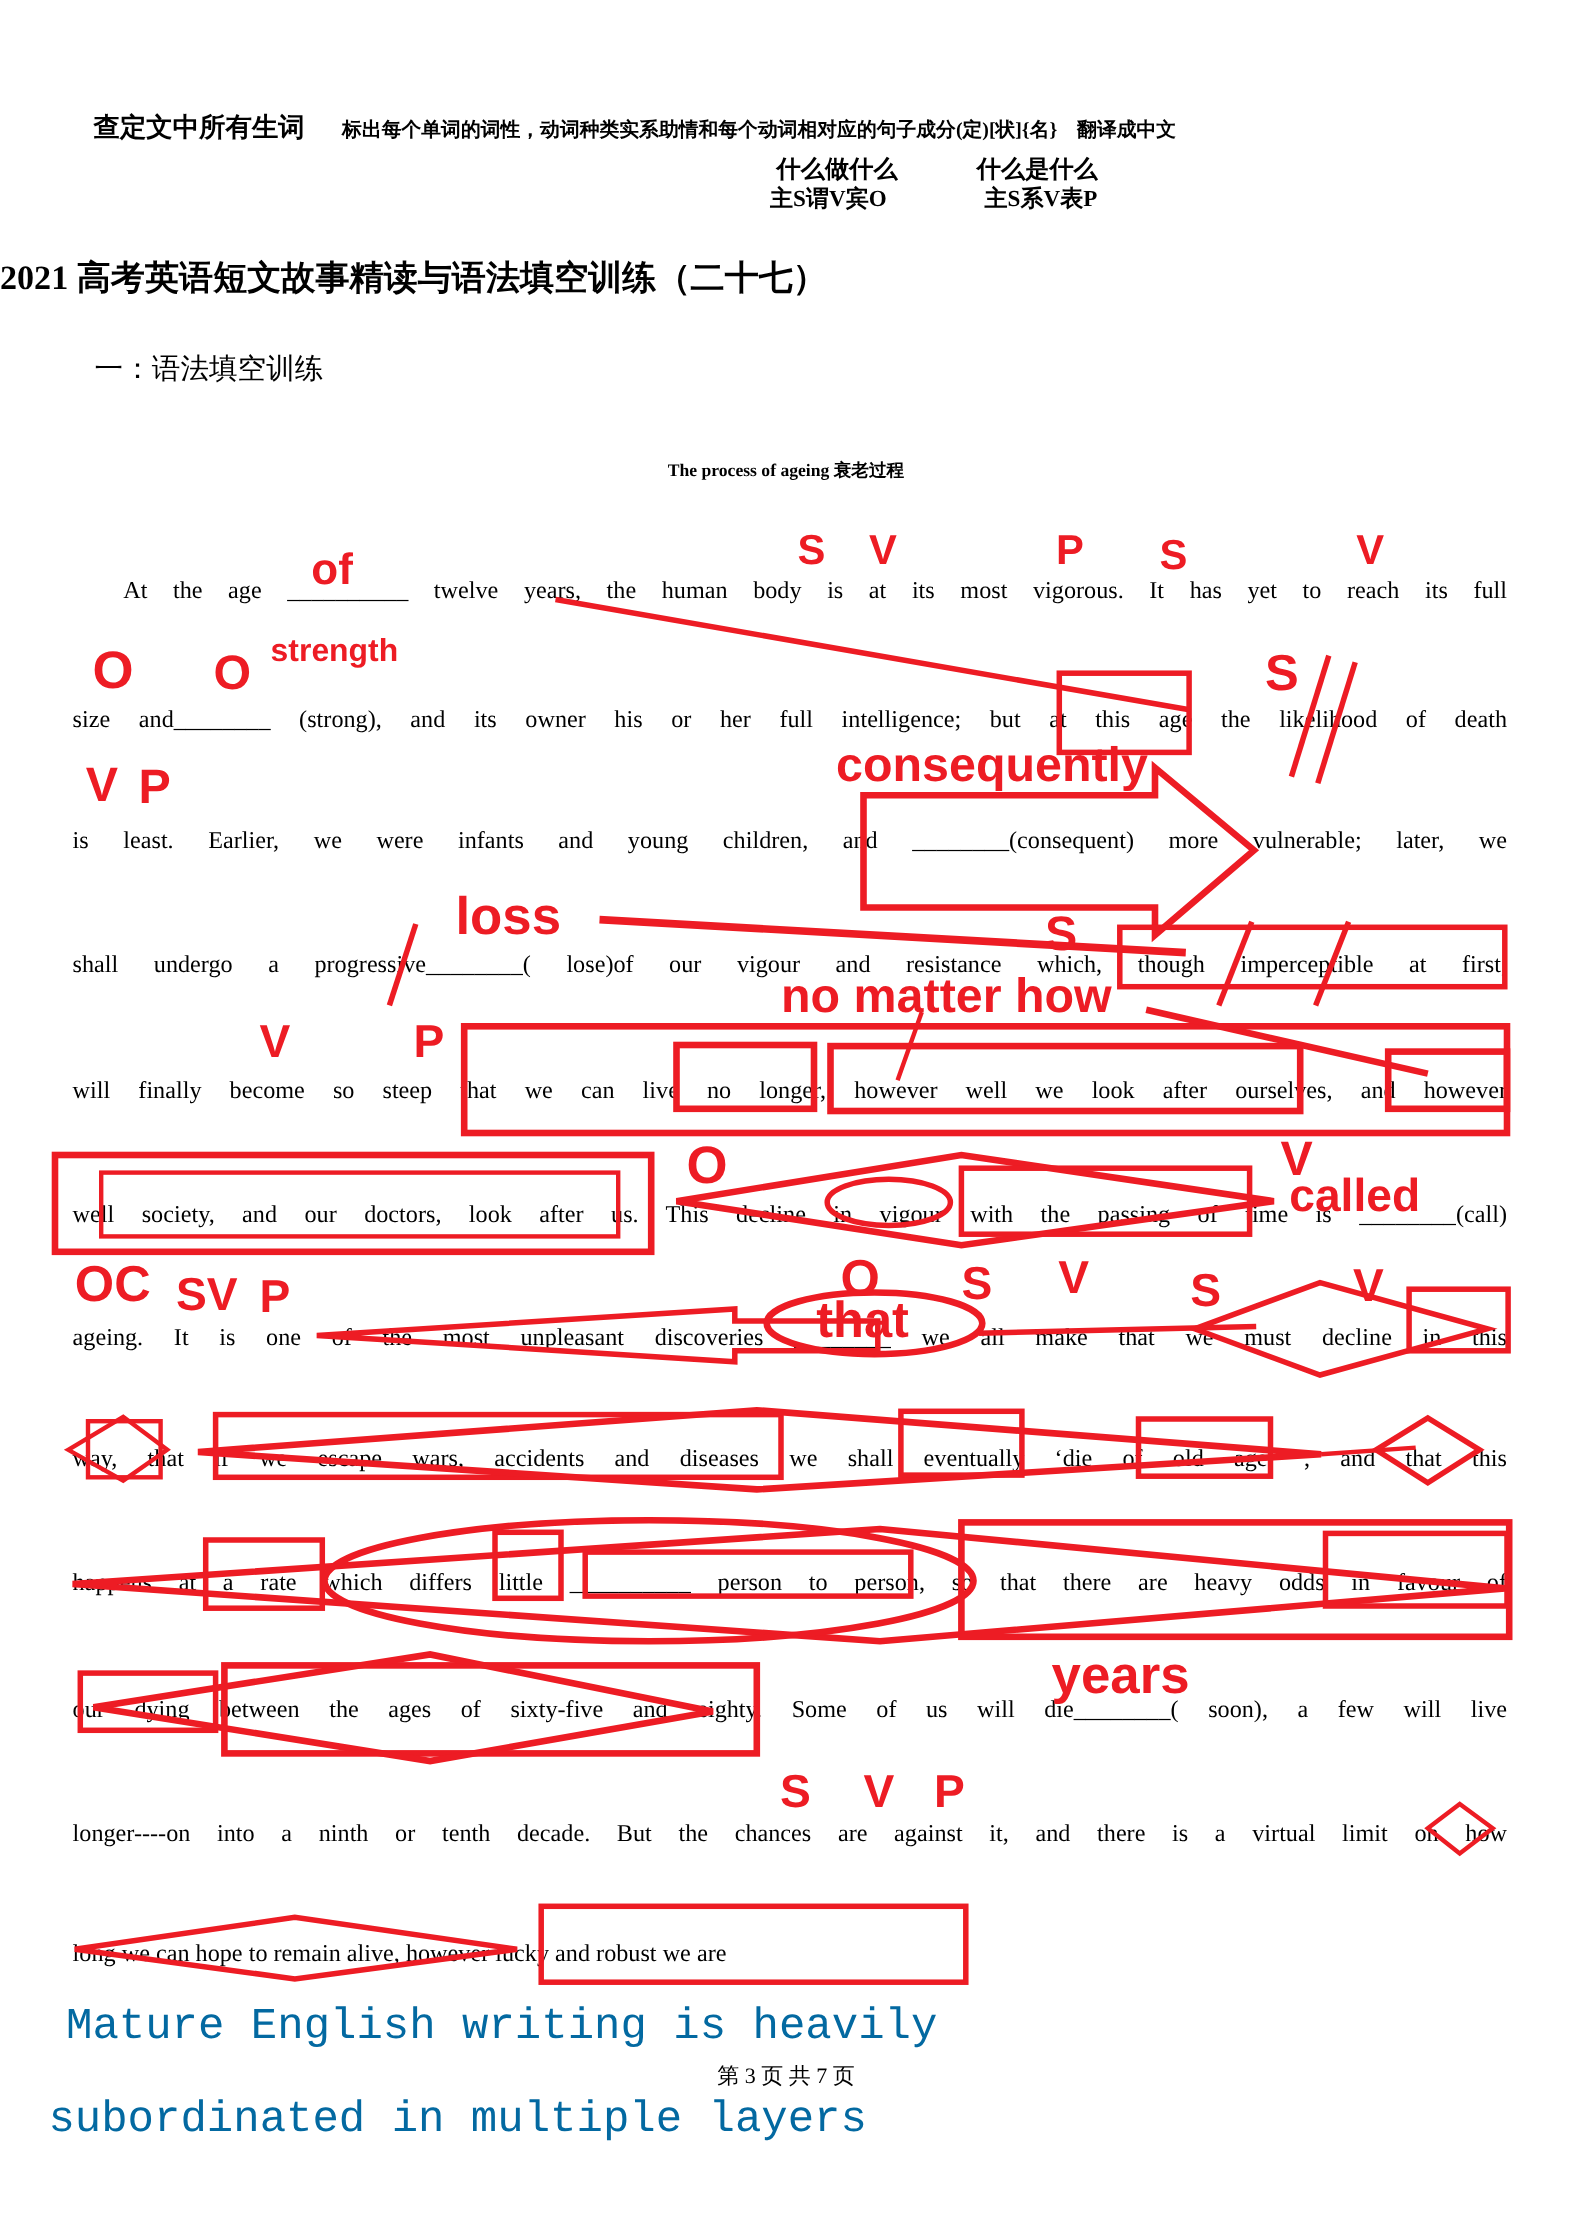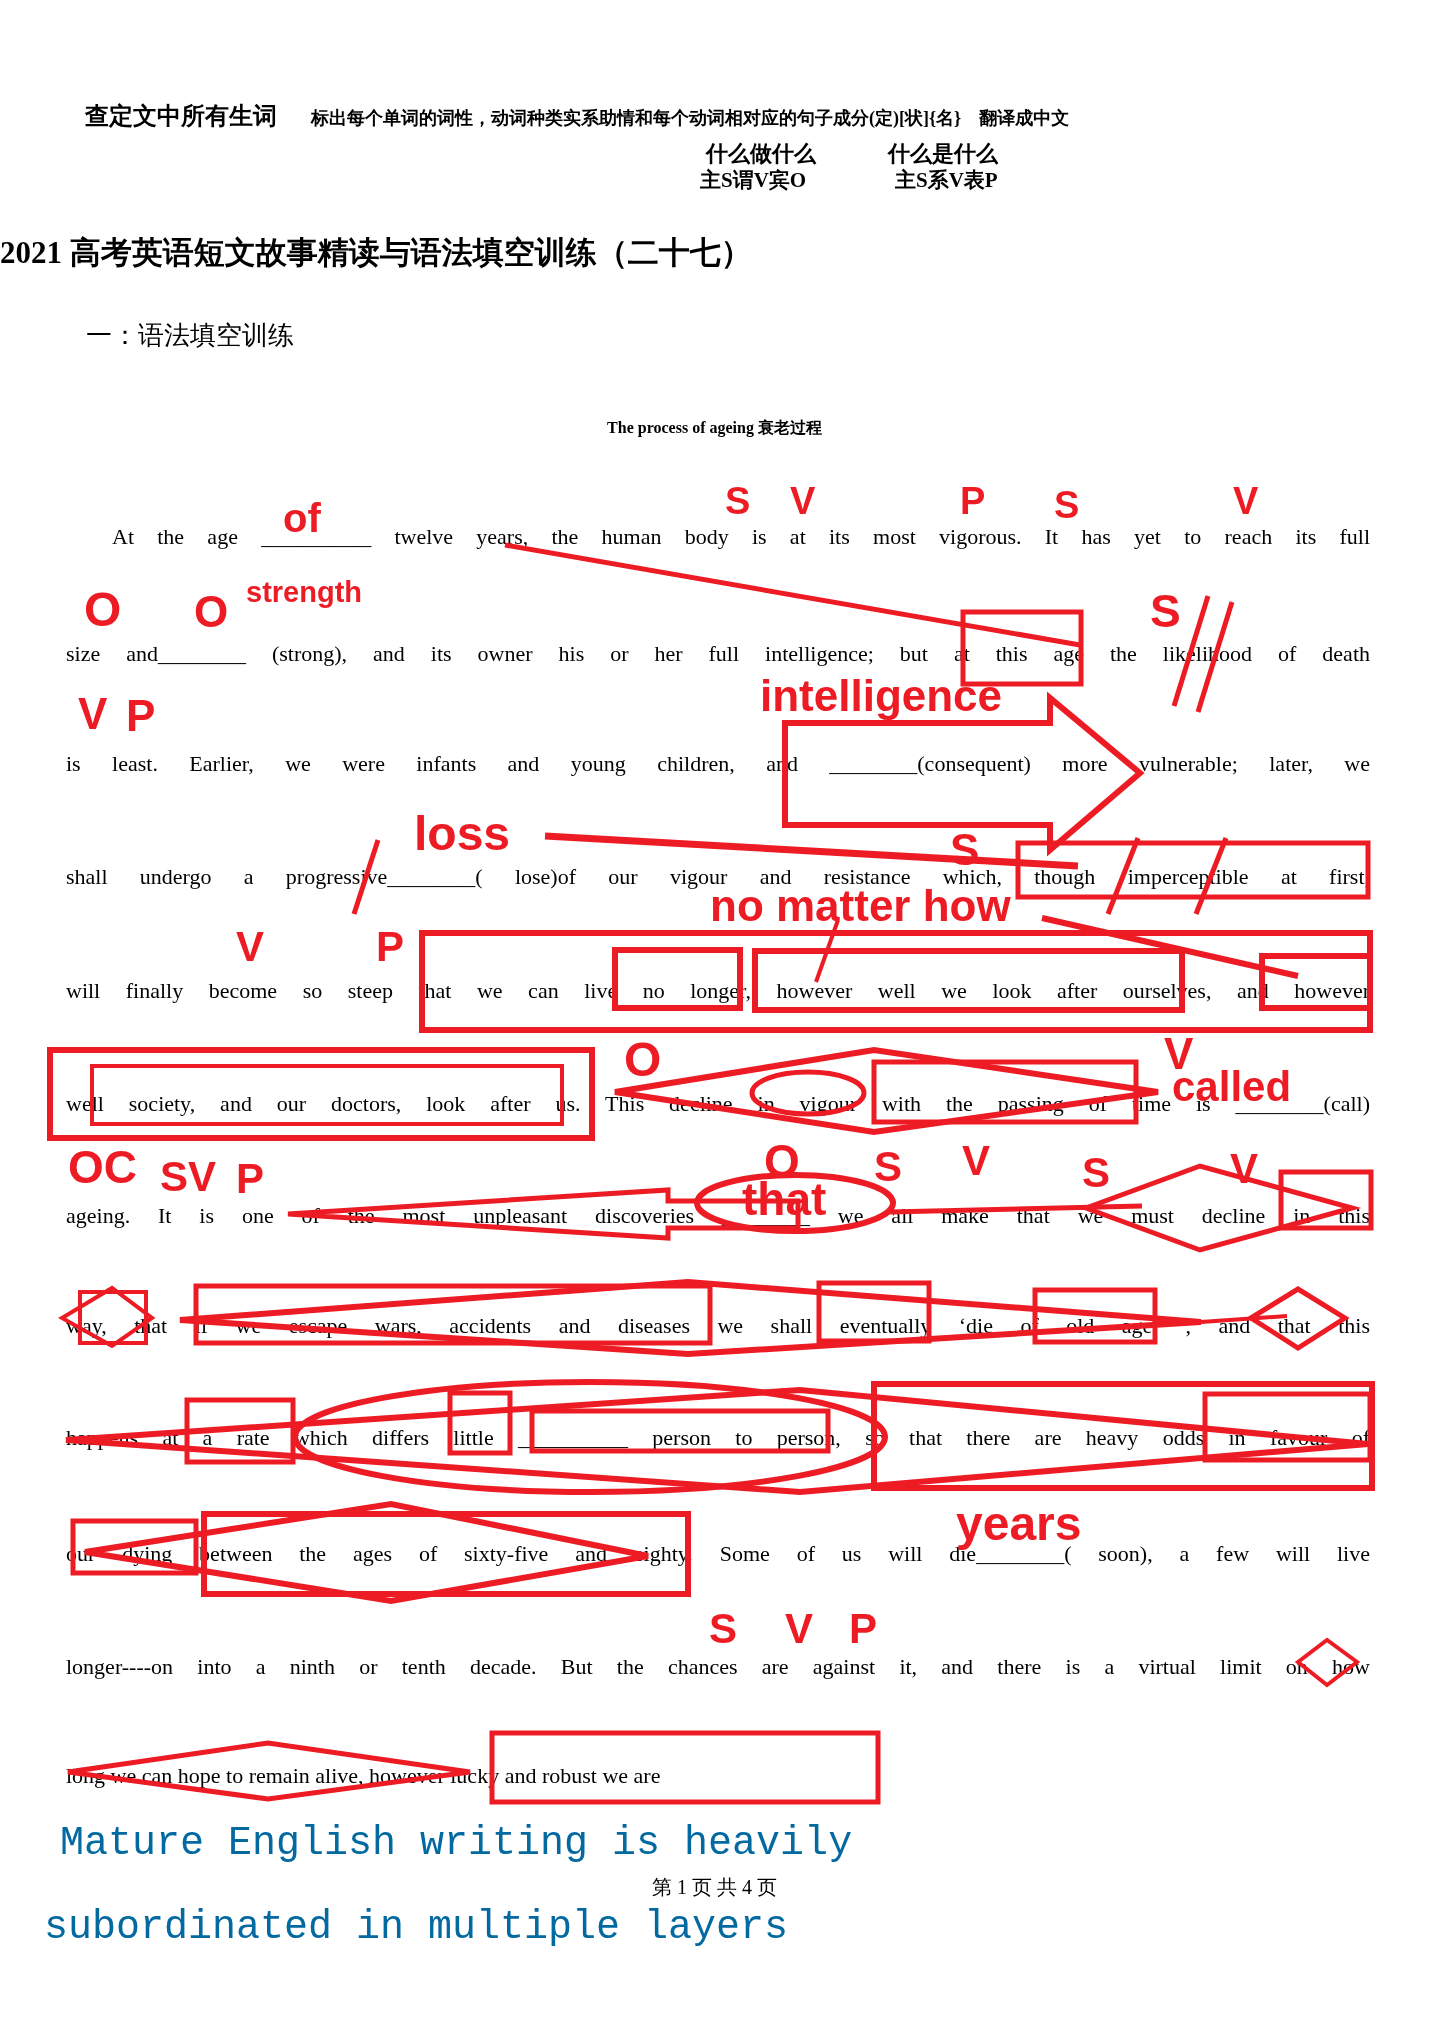--- a/index.html
+++ b/index.html
@@ -119,21 +119,21 @@
   <div class="rl" style="left:790px;top:482px;font-size:38px">V</div>
   <div class="rl" style="left:960px;top:482px;font-size:38px">P</div>
   <div class="rl" style="left:1054px;top:486px;font-size:38px">S</div>
   <div class="rl" style="left:1233px;top:482px;font-size:38px">V</div>
   <div class="rl" style="left:84px;top:586px;font-size:48px">O</div>
   <div class="rl" style="left:194px;top:590px;font-size:44px">O</div>
   <div class="rl" style="left:246px;top:578px;font-size:29px">strength</div>
   <div class="rl" style="left:1150px;top:588px;font-size:46px">S</div>
   <div class="rl" style="left:78px;top:692px;font-size:44px">V</div>
   <div class="rl" style="left:126px;top:694px;font-size:44px">P</div>
-  <div class="rl" style="left:760px;top:674px;font-size:44px">intelligence</div>
+  <div class="rl" style="left:760px;top:674px;font-size:44px">consequently</div>
   <div class="rl" style="left:414px;top:810px;font-size:48px">loss</div>
   <div class="rl" style="left:950px;top:828px;font-size:44px">S</div>
   <div class="rl" style="left:710px;top:884px;font-size:44px">no matter how</div>
   <div class="rl" style="left:236px;top:926px;font-size:42px">V</div>
   <div class="rl" style="left:376px;top:926px;font-size:42px">P</div>
   <div class="rl" style="left:624px;top:1036px;font-size:48px">O</div>
   <div class="rl" style="left:1164px;top:1032px;font-size:44px">V</div>
   <div class="rl" style="left:1172px;top:1066px;font-size:42px">called</div>
   <div class="rl" style="left:68px;top:1144px;font-size:46px">OC</div>
   <div class="rl" style="left:160px;top:1156px;font-size:42px">SV</div>
@@ -142,18 +142,18 @@
   <div class="rl" style="left:742px;top:1176px;font-size:46px">that</div>
   <div class="rl" style="left:874px;top:1146px;font-size:42px">S</div>
   <div class="rl" style="left:962px;top:1140px;font-size:42px">V</div>
   <div class="rl" style="left:1082px;top:1152px;font-size:42px">S</div>
   <div class="rl" style="left:1230px;top:1148px;font-size:42px">V</div>
   <div class="rl" style="left:956px;top:1500px;font-size:48px">years</div>
   <div class="rl" style="left:709px;top:1608px;font-size:42px">S</div>
   <div class="rl" style="left:785px;top:1608px;font-size:42px">V</div>
   <div class="rl" style="left:849px;top:1608px;font-size:42px">P</div>
 
-  <div class="footer">第 1 页 共 4 页</div>
+  <div class="footer">第 3 页 共 7 页</div>
 
   <div class="bigmono big1">Mature English writing is heavily</div>
   <div class="bigmono big2">subordinated in multiple layers</div>
 
 </div>
 
 </body></html>

